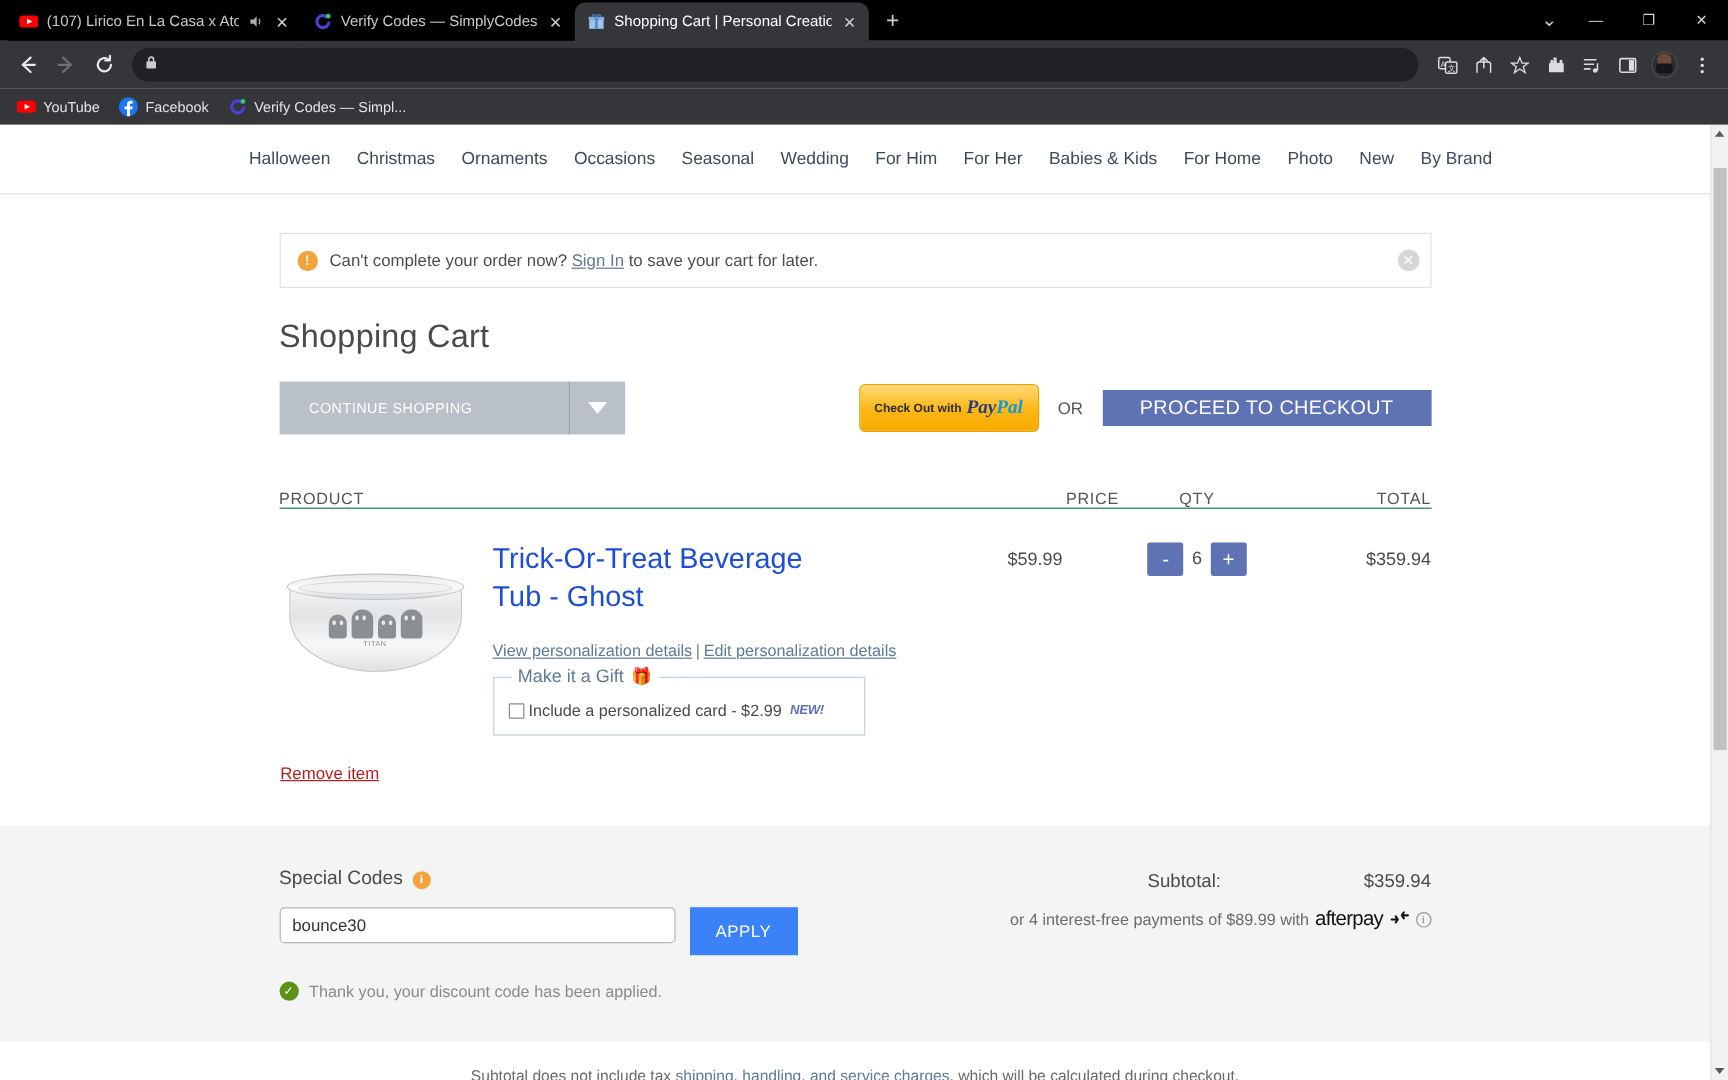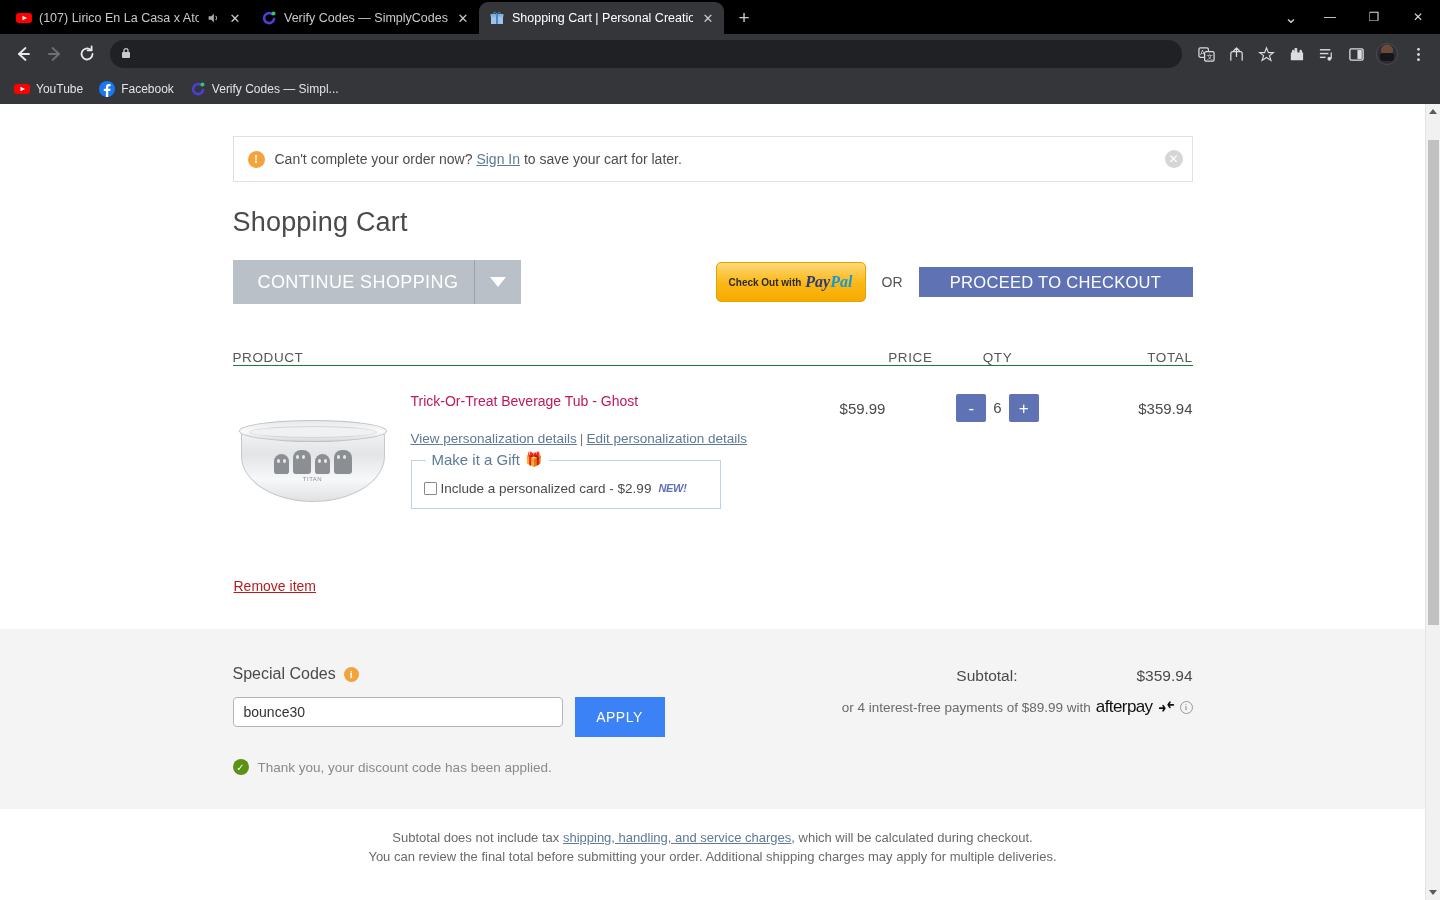--- a/index.html
+++ b/index.html
@@ -133,21 +133,21 @@
   }
 
   h1.cart-title {
     font-size: 27px; font-weight: 400; color: #4a4a4a;
     margin: 25px 0 22px 0; letter-spacing: .2px;
   }
 
   .actionbar { display: flex; align-items: center; height: 44px; }
   .continue-group { display: flex; height: 44px; width: 288px; }
   .btn-continue {
-    flex: 1 1 auto; background: #b9c0c7; color: #fff; font-size: 18px;
+    flex: 1 1 auto; background: #b9c0c7; color: #fff; font-size: 12px;
     letter-spacing: .4px; display: flex; align-items: center;
     padding-left: 25px; border-right: 1px solid #9ba3ab;
   }
   .btn-continue-caret {
     width: 46px; background: #b9c0c7; display: flex;
     align-items: center; justify-content: center;
   }
   .caret-dn {
     width: 0; height: 0; border-left: 8px solid transparent;
     border-right: 8px solid transparent; border-top: 10px solid #ffffff;
@@ -219,21 +219,21 @@
     position: absolute; left: 0; right: 0; top: 56px; text-align: center;
     font-size: 6px; color: #8b8f93; letter-spacing: .5px;
   }
   .remove-link {
     display: inline-block; margin-top: 76px; margin-left: 1px;
     font-size: 14px; color: #b91c1c; text-decoration: underline;
   }
 
   .prod-info { flex: 1 1 auto; padding-left: 2px; }
   .prod-name {
-    font-size: 14px; color: #be185d; line-height: 1.35;
+    font-size: 24px; color: #1d4ed8; line-height: 1.35;
     max-width: 285px; font-weight: 400;
   }
   .pers-links { margin-top: 20px; font-size: 13.5px; color: #5d7a96; }
   .pers-links a { color: #5d7a96; text-decoration: underline; }
   .pers-sep { color: #777; text-decoration: none !important; margin: 0 3px; display:inline-block;}
   .gift-box {
     margin-top: 14px; width: 310px; border: 1px solid #bcd3e6;
     padding: 4px 12px 12px 12px; position: relative;
   }
   .gift-legend {
@@ -516,20 +516,37 @@
             <circle cx="12.5" cy="3.5" r="2" fill="#31c76a"></circle>
           </svg>
       </span>
       <span>Verify Codes — Simpl...</span>
     </div>
   </div>
 
   <div class="viewport">
     <div class="page">
 
+      <nav class="sitenav">
+        <div class="sitenav-inner">
+          <a class="navlink">Halloween</a>
+          <a class="navlink">Christmas</a>
+          <a class="navlink">Ornaments</a>
+          <a class="navlink">Occasions</a>
+          <a class="navlink">Seasonal</a>
+          <a class="navlink">Wedding</a>
+          <a class="navlink">For Him</a>
+          <a class="navlink">For Her</a>
+          <a class="navlink">Babies &amp; Kids</a>
+          <a class="navlink">For Home</a>
+          <a class="navlink">Photo</a>
+          <a class="navlink">New</a>
+          <a class="navlink">By Brand</a>
+        </div>
+      </nav>
 
       <div class="container">
 
         <div class="alert">
           <div class="alert-ico">!</div>
           <div class="alert-text">
             <span>Can't complete your order now?</span>
             <a>Sign In</a>
             <span>to save your cart for later.</span>
           </div>

